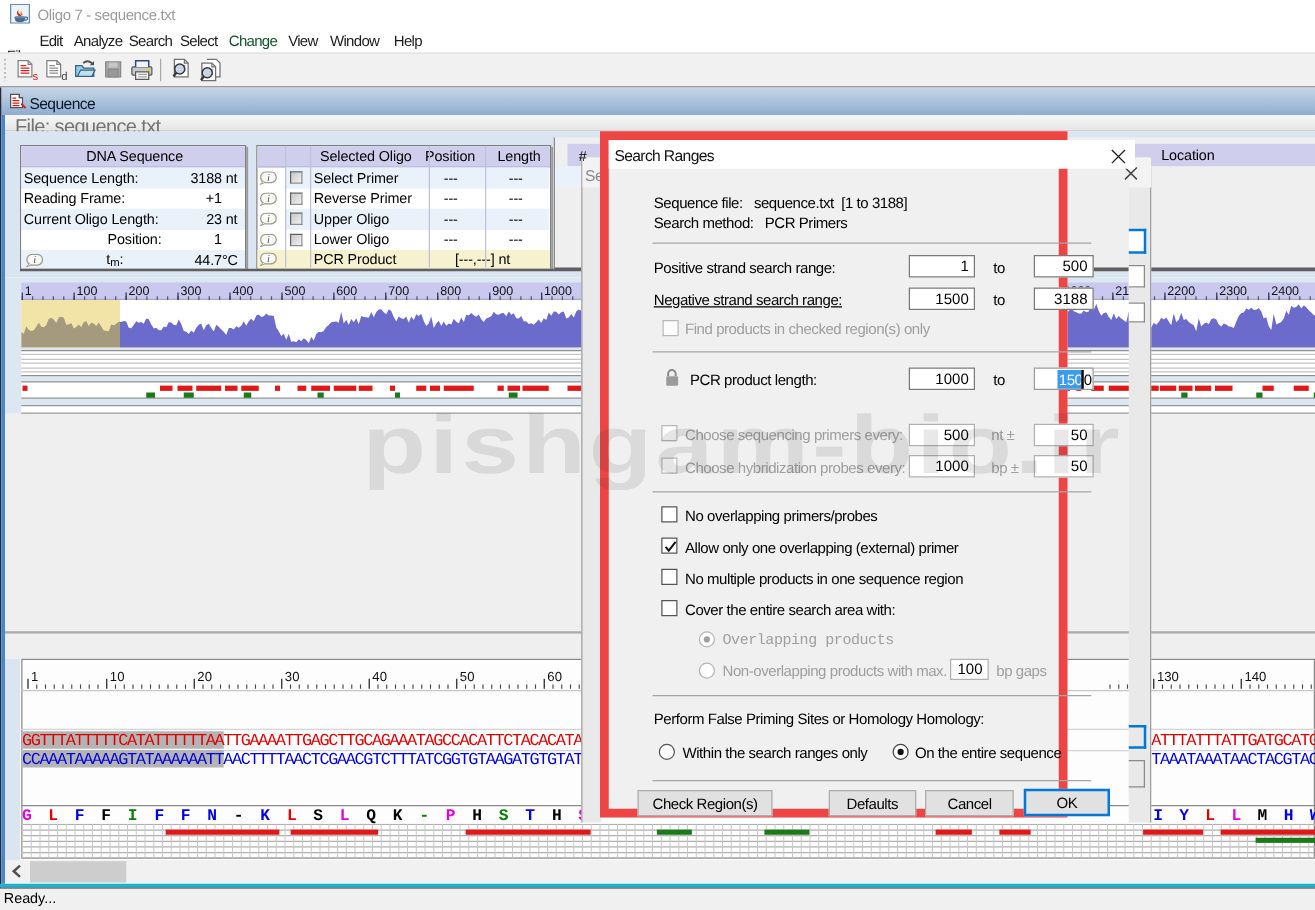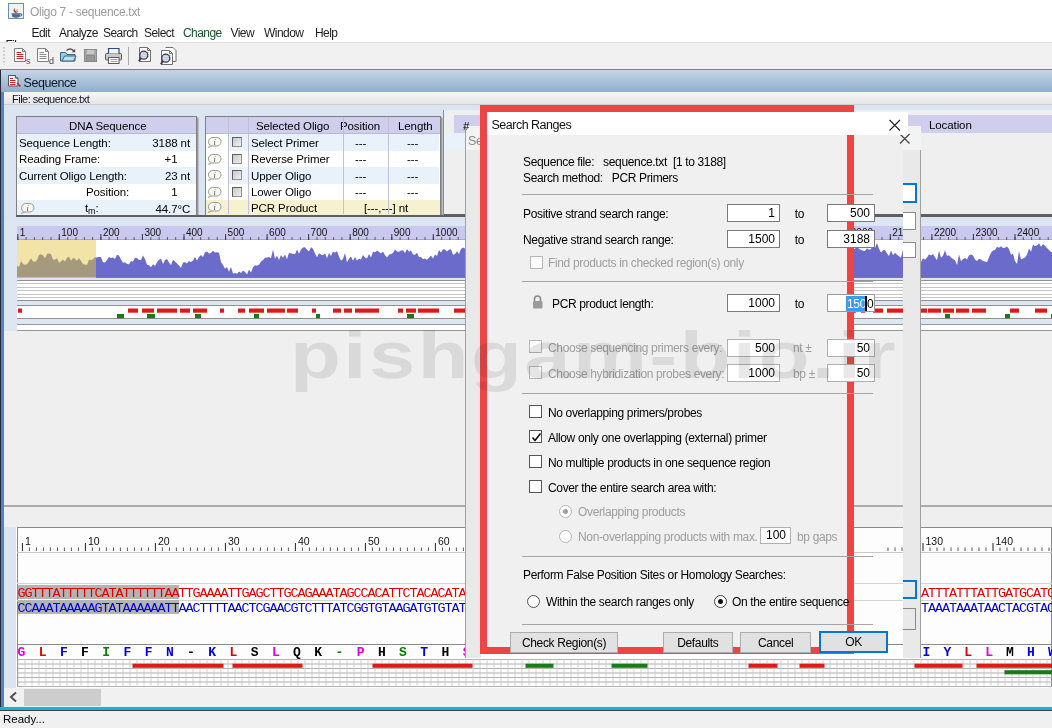--- a/index.html
+++ b/index.html
@@ -103,21 +103,21 @@
 <g stroke="#d02020">
       <line x1="3" y1="4.5" x2="6" y2="4.5"></line>
       <line x1="3" y1="6.5" x2="8.5" y2="6.5"></line>
       <line x1="3" y1="8.5" x2="8.5" y2="8.5"></line>
       <line x1="3" y1="10.5" x2="8.5" y2="10.5"></line>
     </g>
 <line x1="10" y1="9" x2="13.5" y2="12.5" stroke="#d02020" stroke-width="1.6"></line>
 </svg>
 <div class="ab" style="left:23.5px;top:76px;font-size:12.5px;letter-spacing:-0.45px;color:#0a1828;">Sequence</div>
 <div class="ab" style="left:4px;top:92px;width:1048px;height:13px;background:linear-gradient(#f7f7f7,#e6e6e6);border-bottom:1px solid #cfcfcf;"></div>
-<div class="ab" style="left:12px;top:93px;font-size:11px;letter-spacing:-0.5px;color:#0f172a;">File: sequence.txt</div>
+<div class="ab" style="left:12px;top:93px;font-size:16px;letter-spacing:-0.5px;color:#737373;text-decoration:underline;">File: sequence.txt</div>
 <div class="ab" style="left:0;top:70px;width:1px;height:640px;background:#28283a;"></div>
 <div class="ab" style="left:1px;top:92px;width:3px;height:615px;background:#4a86c8;"></div>
 
 <div class="ab" style="left:4px;top:105px;width:1048px;height:117px;background:#dbe5f1;"></div>
 <div class="ab" style="left:4px;top:222px;width:1048px;height:109px;background:#dde7f2;"></div>
 <div class="ab" style="left:4px;top:331px;width:1048px;height:176px;background:#efefef;"></div>
 <div class="ab" style="left:4px;top:505px;width:1048px;height:1.5px;background:#ababab;"></div>
 <div class="ab" style="left:4px;top:507px;width:1048px;height:20px;background:#efefef;"></div>
 <div class="ab" style="left:4px;top:527px;width:12px;height:161px;background:#dbe5f1;"></div>
 <div class="ab" style="left:16px;top:116px;width:181px;height:99px;background:#fff;border:1px solid #808080;box-shadow:1.5px 1.5px 0 #9a9a9a;"></div>
@@ -829,21 +829,21 @@
     <div class="ab t12" style="left:36px;top:59px;">Search method:&nbsp;&nbsp; PCR Primers</div>
     <div class="hr" style="left:34.7px;top:81.7px;width:351.5px;"></div>
     <div class="hr" style="left:34.7px;top:169.3px;width:351.5px;"></div>
     <div class="hr" style="left:34.7px;top:280.7px;width:351.5px;"></div>
     <div class="hr" style="left:34.7px;top:444px;width:351.5px;"></div>
     <div class="hr" style="left:34.7px;top:512px;width:351.5px;"></div>
     <div class="ab t12" style="left:36px;top:94.5px;">Positive strand search range:</div>
     <div class="inp" style="left:240px;top:92px;width:53px;height:18px;line-height:16px;">1</div>
     <div class="ab t12" style="left:307.7px;top:94.5px;">to</div>
     <div class="inp" style="left:340px;top:92px;width:48px;height:18px;line-height:16px;">500</div>
-    <div class="ab t12" style="left:36px;top:120.5px;">Negative strand search range:</div>
+    <div class="ab t12" style="left:36px;top:120.5px;text-decoration:underline;">Negative strand search range:</div>
     <div class="inp" style="left:240px;top:118px;width:53px;height:18px;line-height:16px;">1500</div>
     <div class="ab t12" style="left:307.7px;top:120.5px;">to</div>
     <div class="inp" style="left:340px;top:118px;width:48px;height:18px;line-height:16px;">3188</div>
     <div class="cbd" style="left:42.7px;top:143.8px;"></div>
     <div class="ab t12 gray" style="left:61px;top:144px;">Find products in checked region(s) only</div>
     <svg class="ab" style="left:44px;top:183px;" width="13" height="15">
 <path d="M3.5 6 v-2 a3 3 0 0 1 6 0 v2" fill="none" stroke="#8a8a8a" stroke-width="1.6"></path>
 <rect x="2" y="6" width="9.5" height="7.5" rx="1" fill="#9a9a9a"></rect>
     </svg>
     <div class="ab t12" style="left:65px;top:184.5px;">PCR product length:</div>
@@ -870,26 +870,26 @@
     <svg class="ab" style="left:43.5px;top:319.5px;" width="11" height="11">
       <path d="M1.5 5.5 L4 8.5 L9.5 1.5" fill="none" stroke="#111" stroke-width="1.6"></path>
     </svg>
     <div class="ab t12" style="left:61px;top:318.5px;">Allow only one overlapping (external) primer</div>
     <div class="cb" style="left:42px;top:343px;"></div>
     <div class="ab t12" style="left:61px;top:343.5px;">No multiple products in one sequence region</div>
     <div class="cb" style="left:42px;top:368px;"></div>
     <div class="ab t12" style="left:61px;top:368.5px;">Cover the entire search area with:</div>
     <div class="rad" style="left:71.5px;top:392.5px;border:1px solid #b5b5b5;"></div>
     <div class="ab" style="left:75.5px;top:396.5px;width:5px;height:5px;border-radius:50%;background:#a0a0a0;"></div>
-    <div class="ab t12 gray" style="left:91px;top:393px;">Overlapping products</div>
+    <div class="ab t12 gray" style="left:91px;top:393px;font-family:Liberation Mono, monospace;">Overlapping products</div>
     <div class="rad" style="left:71.5px;top:417.5px;border:1px solid #b5b5b5;"></div>
     <div class="ab t12 gray" style="left:91px;top:418px;">Non-overlapping products with max.</div>
     <div class="inp" style="left:273px;top:415px;width:31px;height:17px;line-height:15px;border-color:#b0b0b0;">100</div>
     <div class="ab t12 gray" style="left:310px;top:417.5px;">bp gaps</div>
-    <div class="ab t12" style="left:36px;top:456px;">Perform False Position Sites or Homology Searches:</div>
+    <div class="ab t12" style="left:36px;top:456px;">Perform False Priming Sites or Homology Homology:</div>
     <div class="rad" style="left:39.5px;top:482.5px;border:1px solid #555;"></div>
     <div class="ab t12" style="left:59px;top:483px;">Within the search ranges only</div>
     <div class="rad" style="left:226.5px;top:482.5px;border:1px solid #444;"></div>
     <div class="ab" style="left:230.5px;top:486.5px;width:5.5px;height:5.5px;border-radius:50%;background:#111;"></div>
     <div class="ab t12" style="left:245px;top:483px;">On the entire sequence</div>
     <div class="btn" style="left:23.3px;top:520.3px;width:107.5px;height:21px;line-height:20px;">Check Region(s)</div>
     <div class="btn" style="left:175.7px;top:520.3px;width:70.3px;height:21px;line-height:20px;">Defaults</div>
     <div class="btn" style="left:253.4px;top:520.3px;width:70.6px;height:21px;line-height:20px;">Cancel</div>
     <div class="btn" style="left:331.8px;top:519.3px;width:69.5px;height:22px;line-height:19px;border:2px solid #0078d7;">OK</div>
   </div>

